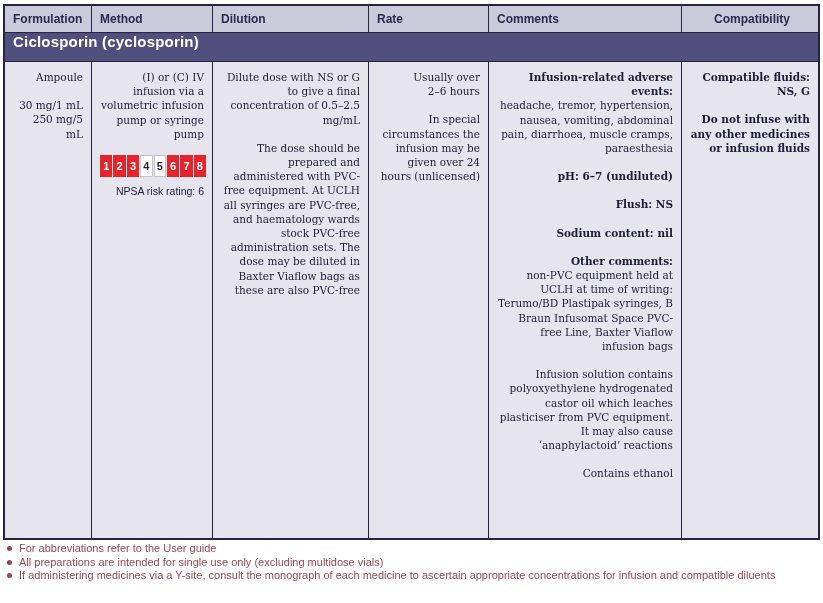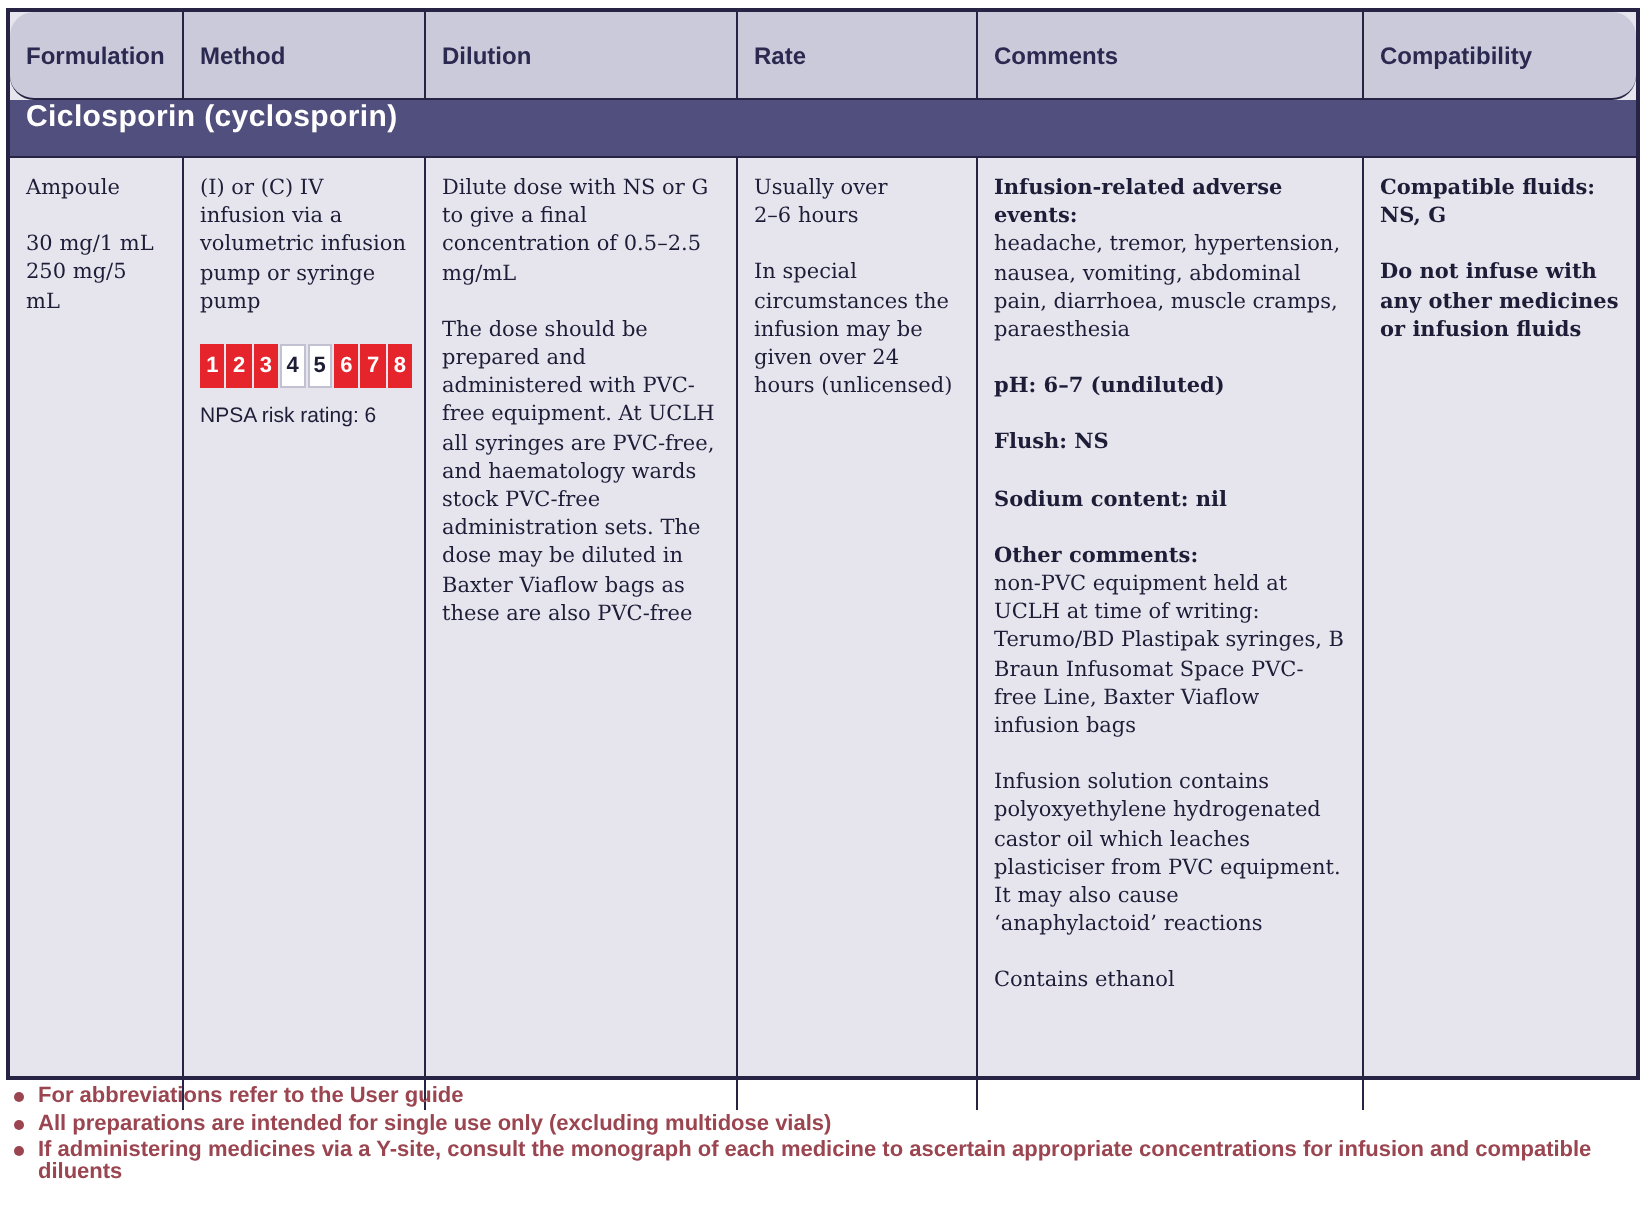--- a/index.html
+++ b/index.html
@@ -17,42 +17,43 @@
 
   .page{position:relative;width:823px;height:603px;}
 
   .mono-table{
     position:absolute;left:3px;top:4px;width:817px;height:536px;
     border:2px solid var(--border);
     background:var(--cell-bg);
   }
   .grid{display:grid;grid-template-columns:87px 121px 156px 120px 193px 1fr;}
 
-  .thead{height:44px;background:var(--header-bg);border-bottom:1px solid var(--border);border-radius:12px;}
+  .thead{height:27px;background:var(--header-bg);border-bottom:1px solid var(--border);}
   .th{
     display:flex;align-items:center;padding-left:8px;
     font-size:12px;font-weight:bold;color:#2b2950;
     border-right:1px solid var(--border);
   }
-  .th:last-child{border-right:none;}
+  .th:last-child{border-right:none;margin-left:24px;}
 
   .banner{
     height:29px;background:var(--banner-bg);
     border-bottom:1px solid var(--border);
     display:flex;padding-left:8px;
   }
   .banner-title{color:#ffffff;font-size:15px;font-weight:bold;letter-spacing:.2px;}
 
   .tbody{height:476px;}
   .td{
     padding:8px 8px 8px 8px;
     border-right:1px solid var(--border);
     font-family:"DejaVu Serif",serif;
     font-size:10.5px;line-height:14.2px;color:var(--ink);
     overflow:hidden;
+    text-align:right;
   }
   .td:last-child{border-right:none;}
 
   .para{margin-bottom:14px;}
   .para:last-child{margin-bottom:0;}
   .seg{display:block;}
   .seg.bold{font-weight:bold;}
 
   .risk-strip{display:flex;margin:14px 0 7px 0;width:107px;}
   .risk-box{
@@ -63,21 +64,21 @@
     margin-right:1px;
   }
   .risk-box:last-child{margin-right:0;}
   .risk-box.red{background:var(--risk-red);color:#ffffff;}
   .risk-box.white{background:#ffffff;color:var(--ink);box-shadow:inset 0 0 0 1px #c2c1d1;}
   .risk-label{
     font-family:"Liberation Sans",sans-serif;
     font-size:10.5px;color:var(--ink);
   }
 
-  .footnotes{position:absolute;left:0;top:543px;width:823px;font-weight:bold;}
+  .footnotes{position:absolute;left:0;top:543px;width:823px;}
   .footnotes ul{list-style:none;}
   .footnotes li{
     position:relative;padding-left:19px;margin-bottom:2.6px;
     font-size:11px;line-height:11px;color:var(--foot);
   }
   .footnotes li::before{
     content:"";position:absolute;left:7px;top:3px;
     width:5px;height:5px;border-radius:50%;background:var(--foot);
   }
 </style>

